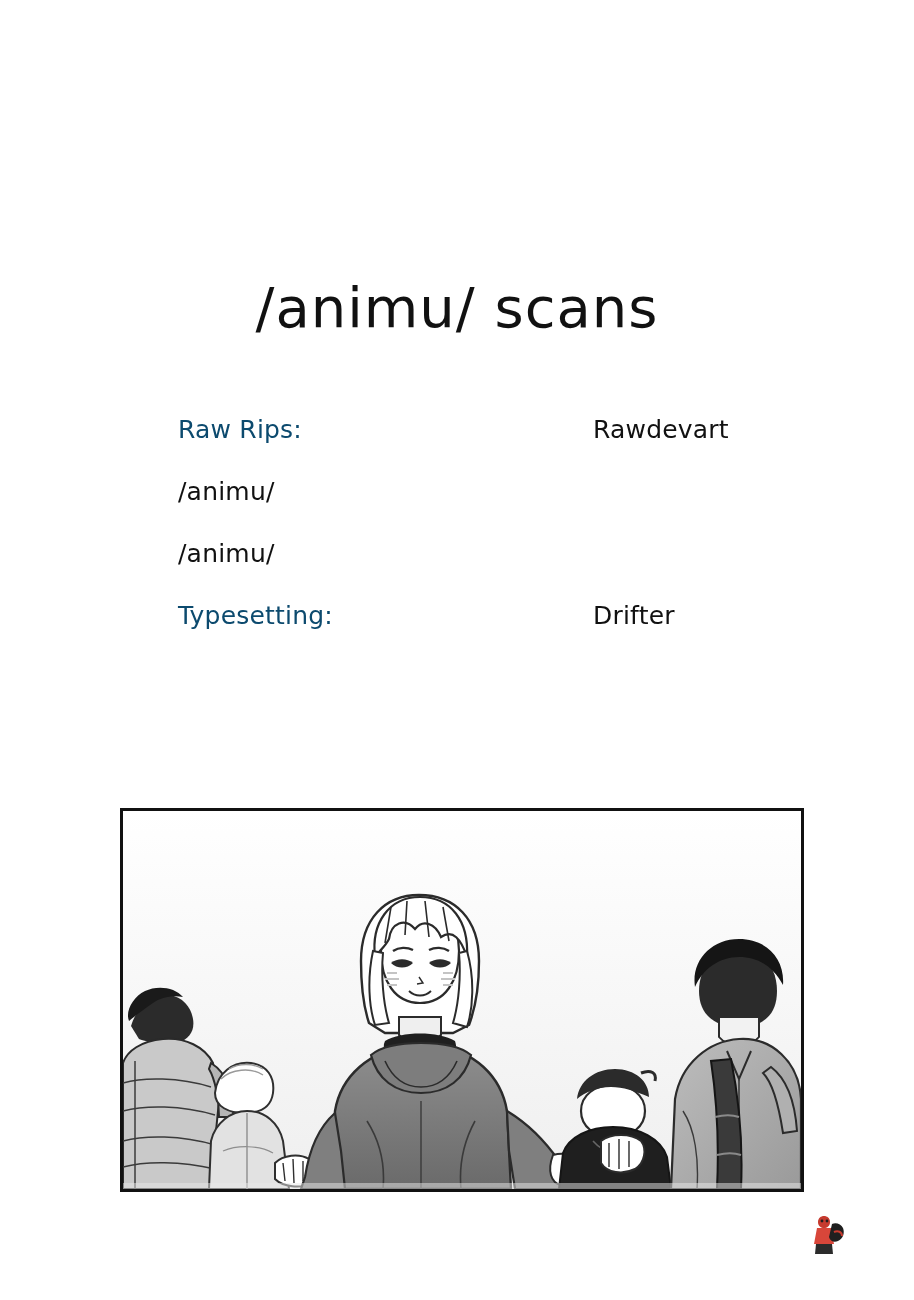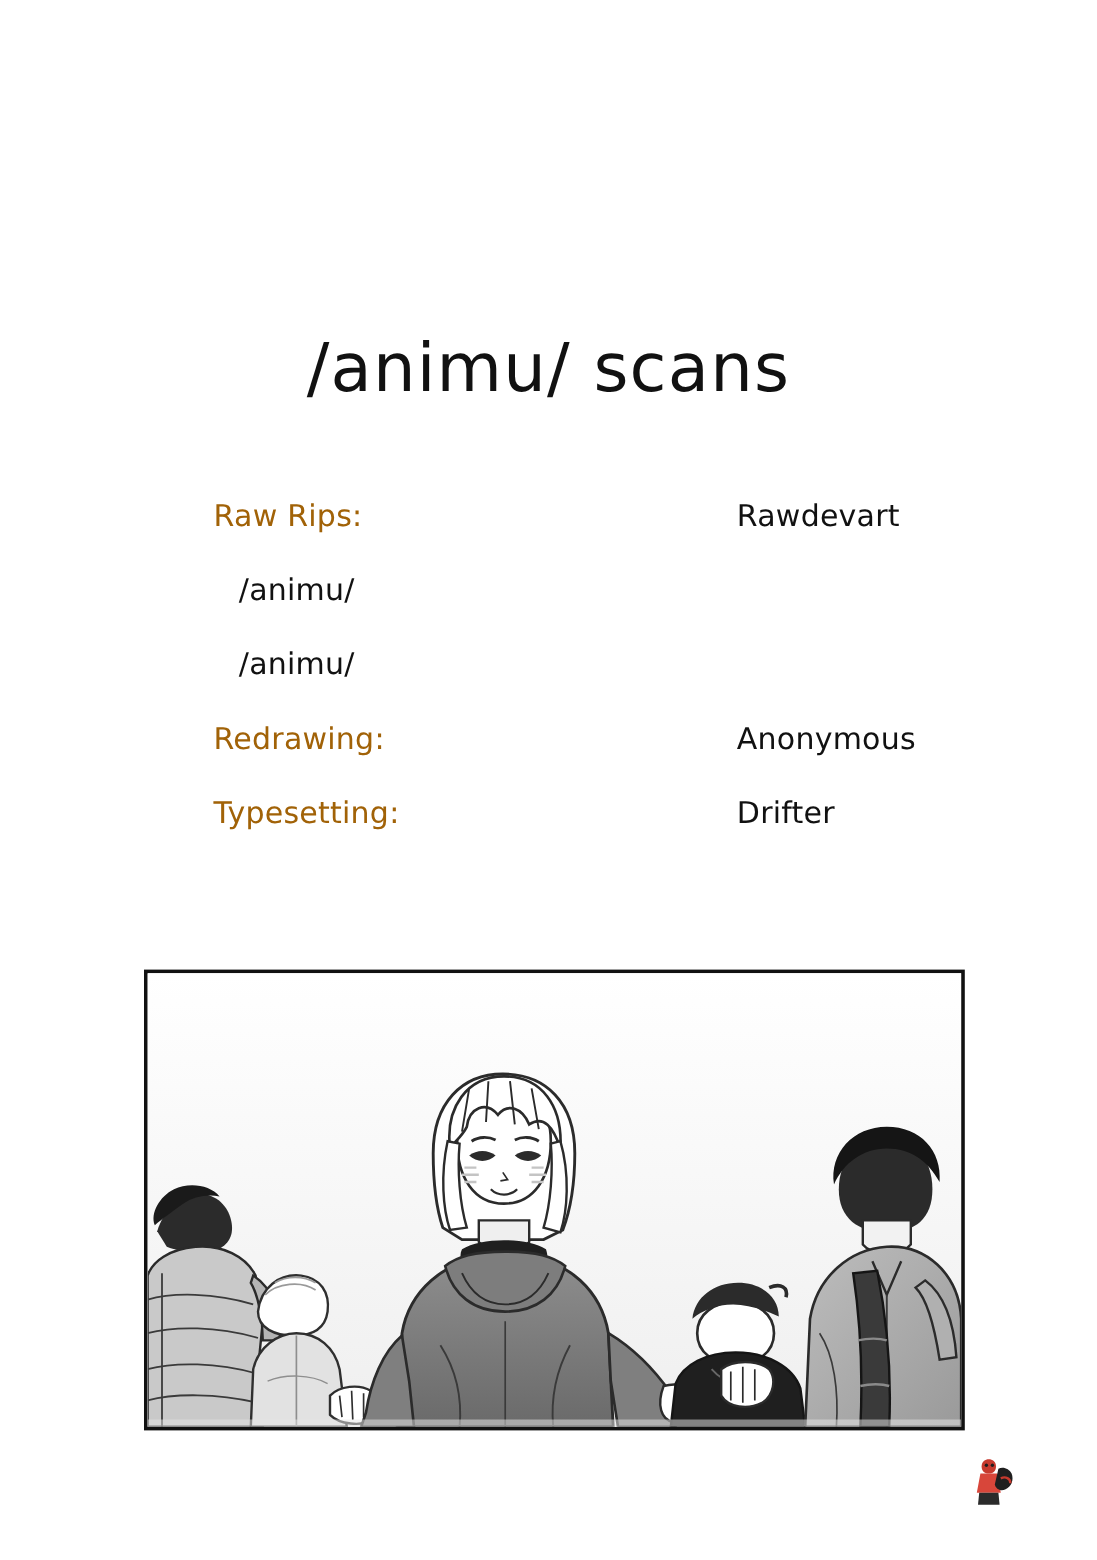--- a/index.html
+++ b/index.html
@@ -45,28 +45,27 @@
     width: 600px;
   }
   .credit-row {
     display: flex;
     align-items: baseline;
     height: 62px;
   }
   .credit-role {
     width: 415px;
     font-size: 25px;
-    color: #a16207;
+    color: #0c4a6e;
     letter-spacing: 0.2px;
   }
   .credit-name {
     font-size: 25px;
     color: #111111;
     letter-spacing: 0.2px;
-    margin-left: 21px;
   }
 
   
   .panel {
     position: absolute;
     left: 120px;
     top: 808px;
     width: 678px;
     height: 378px;
     border: 3px solid #111111;
@@ -112,24 +111,20 @@
     </div>
 
     <div class="credit-row">
       <div class="credit-name">/animu/</div>
     </div>
 
     <div class="credit-row">
       <div class="credit-name">/animu/</div>
     </div>
 
-    <div class="credit-row">
-      <div class="credit-role">Redrawing:</div>
-      <div class="credit-name">Anonymous</div>
-    </div>
 
     <div class="credit-row">
       <div class="credit-role">Typesetting:</div>
       <div class="credit-name">Drifter</div>
     </div>
 
   </div>
 
   <div class="panel">
     <div class="panel-inner"></div>

